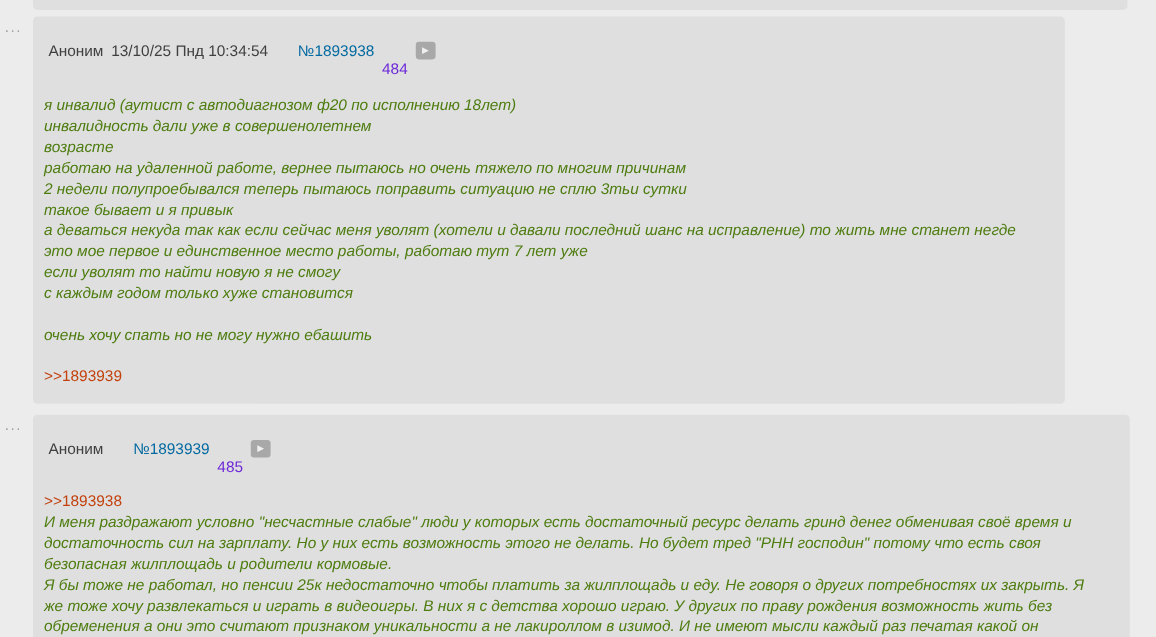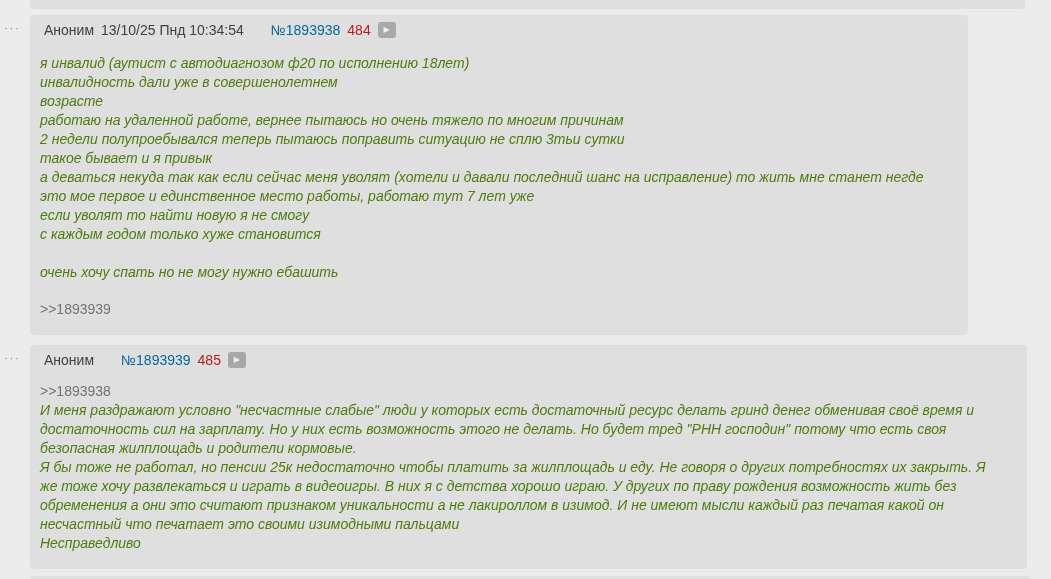--- a/index.html
+++ b/index.html
@@ -62,21 +62,21 @@
   .post-header {
     display: flex;
     align-items: center;
     gap: 7px;
     margin-left: 4px;
     line-height: 20px;
     color: #5e5e5e;
   }
   .poster-name, .post-date { color: #404040; }
   .post-number { color: #0369a1; text-decoration: none; cursor: pointer; margin-left: 20px; }
-  .post-ordinal { color: #b91c1c; }
+  .post-ordinal { color: #6d28d9; margin-top: 32px; }
 
   .expand-btn {
     width: 18px;
     height: 16px;
     padding: 0;
     border: none;
     border-radius: 3px;
     background: #a8a8a8;
     display: flex;
     align-items: center;
@@ -93,21 +93,21 @@
     margin: 14px 20px 0 0;
     padding: 0;
     white-space: pre-line;
     line-height: 19px;
     color: #4d7c0f;
     font-style: italic;
   }
   .post-2 .post-text { margin-top: 0; }
 
   .reply-link {
-    color: #737373;
+    color: #c2410c;
     text-decoration: none;
     cursor: pointer;
     line-height: 19px;
   }
   .reply-link.trailing {
     display: inline-block;
     margin-top: 18px;
   }
   .reply-link.leading {
     display: block;

